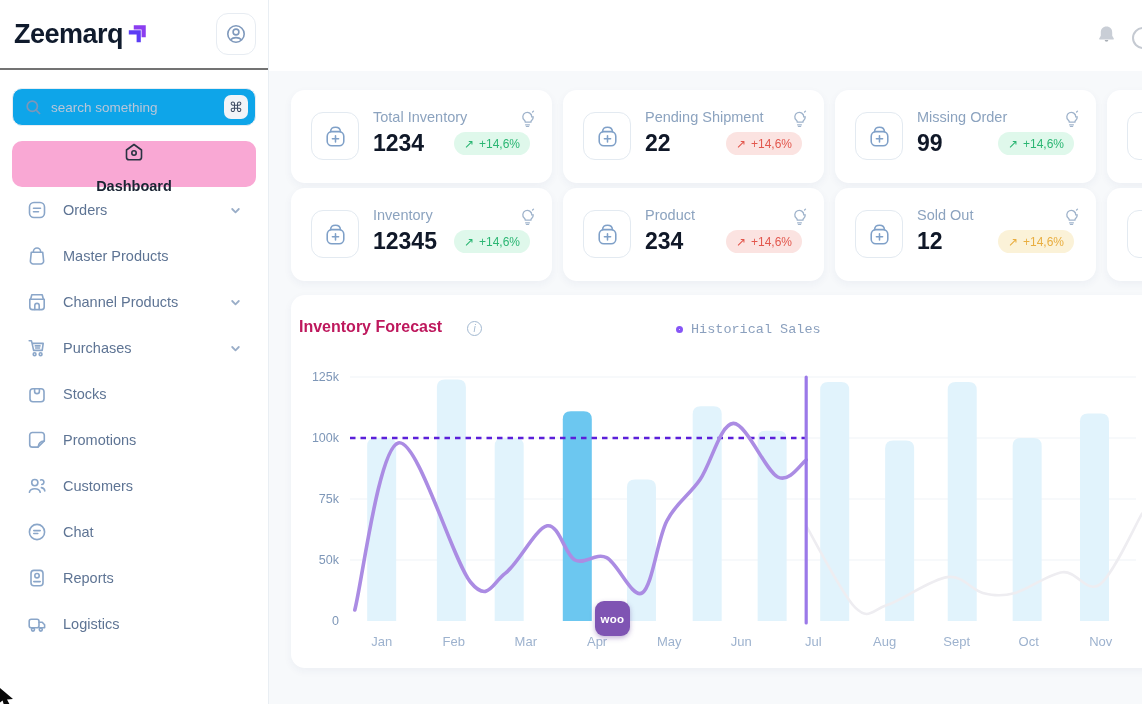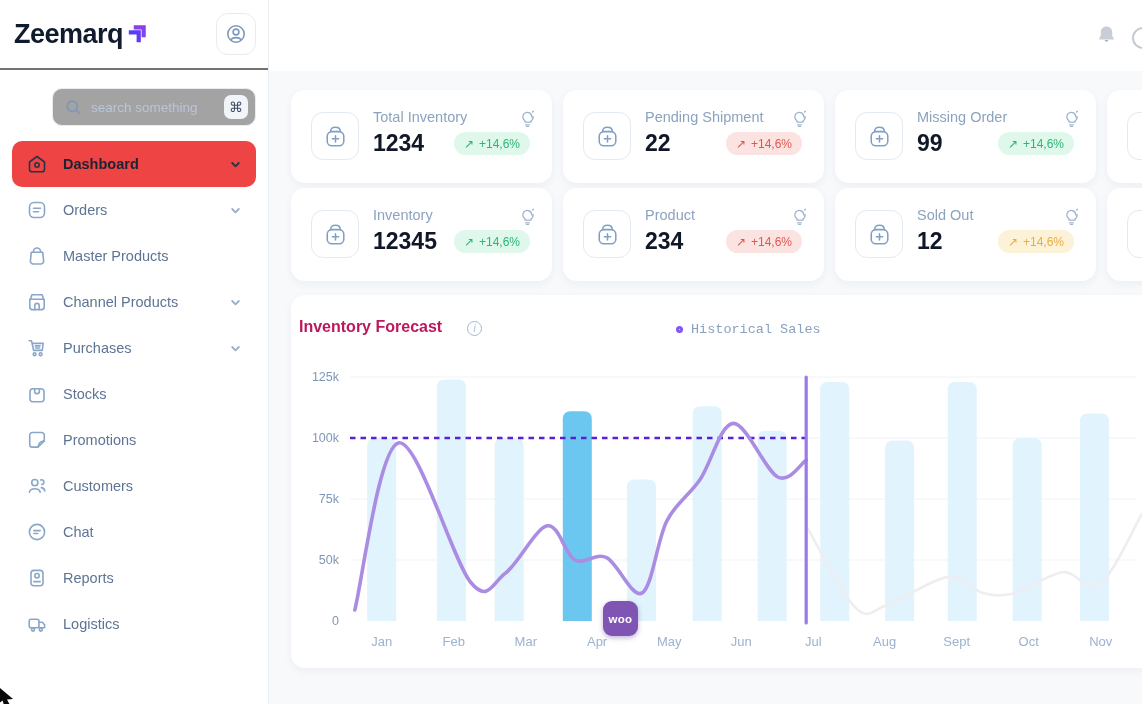--- a/index.html
+++ b/index.html
@@ -11,32 +11,32 @@
              border-right:1px solid #E9EEF3; z-index:5; }
   .sb-header { height:70px; border-bottom:2px solid #737373; display:flex; align-items:center;
                justify-content:space-between; padding:0 12px 0 14px; }
   .logo { display:flex; align-items:flex-start; gap:2px; }
   .logo-text { font-size:27px; font-weight:700; color:#101B2D; letter-spacing:-0.5px; }
   .profile-btn { width:40px; height:42px; border:1px solid #E7ECF2; background:#fff; border-radius:12px;
                  display:flex; align-items:center; justify-content:center; cursor:pointer; }
 
   .sb-body { padding:18px 12px 0 12px; }
   .searchbox { height:38px; border:1px solid #E8EDF3; border-radius:10px; display:flex; align-items:center;
-               padding:0 7px 0 12px; gap:9px; background:#a3a3a3;margin-left:40px; }
+               padding:0 7px 0 12px; gap:9px; background:#0ea5e9; }
   .searchbox input { border:none; outline:none; flex:1; font-size:13.5px; color:#3E4C63; min-width:0;
                      font-family:"Liberation Sans", sans-serif; background:transparent; }
   .searchbox input::placeholder { color:#B9C6D8; }
   .kbd { width:24px; height:24px; background:#F1F4F8; border-radius:7px; display:flex; align-items:center;
          justify-content:center; font-size:14px; color:#3E4C63; }
 
   nav { margin-top:15px; }
   .nav-item { height:46px; display:flex; align-items:center; gap:15px; padding:0 14px; border-radius:10px;
               cursor:pointer; position:relative; }
   .nav-item .lbl { font-size:14.5px; color:#5E7494; }
-  .nav-item.active { background:#ef4444; }
+  .nav-item.active { background:#f9a8d4;flex-direction:column; }
   .nav-item.active .lbl { color:#1A2433; font-weight:600; }
   .nav-item .chev { margin-left:auto; }
 
   
   .topbar { position:absolute; left:269px; top:0; width:873px; height:71px; background:#fff; z-index:2; }
   .bell { position:absolute; right:26px; top:25px; background:none; border:none; cursor:pointer; }
   .avatar-partial { position:absolute; right:-12px; top:27px; width:22px; height:22px; border-radius:50%;
                     border:2.5px solid #C5CAD2; background:#fff; }
 
   
@@ -409,18 +409,18 @@
       <text x="234.8" y="351" text-anchor="middle" font-size="13" fill="#9DB2CE">Mar</text>
       <text x="306.1" y="351" text-anchor="middle" font-size="13" fill="#9DB2CE">Apr</text>
       <text x="378.2" y="351" text-anchor="middle" font-size="13" fill="#9DB2CE">May</text>
       <text x="450.2" y="351" text-anchor="middle" font-size="13" fill="#9DB2CE">Jun</text>
       <text x="522.3" y="351" text-anchor="middle" font-size="13" fill="#9DB2CE">Jul</text>
       <text x="593.6" y="351" text-anchor="middle" font-size="13" fill="#9DB2CE">Aug</text>
       <text x="665.7" y="351" text-anchor="middle" font-size="13" fill="#9DB2CE">Sept</text>
       <text x="737.7" y="351" text-anchor="middle" font-size="13" fill="#9DB2CE">Oct</text>
       <text x="809.8" y="351" text-anchor="middle" font-size="13" fill="#9DB2CE">Nov</text>
     </svg>
-  <div class="woo" id="wooBadge" style="left: 312px; top: 306px; background: rgb(127, 84, 179);">woo</div>
+  <div class="woo" id="wooBadge" style="left: 304px; top: 306px; background: rgb(127, 84, 179);">woo</div>
 </div>
 
 <svg class="cursor" width="16" height="18" viewBox="0 0 16 18">
   <path d="M0 2 L13 13 L7 13.6 L9.4 18 L3.6 18 L2.6 14.4 L0 16.5 Z" fill="#0A0A0A"></path>
 </svg>
 
 </body></html>

